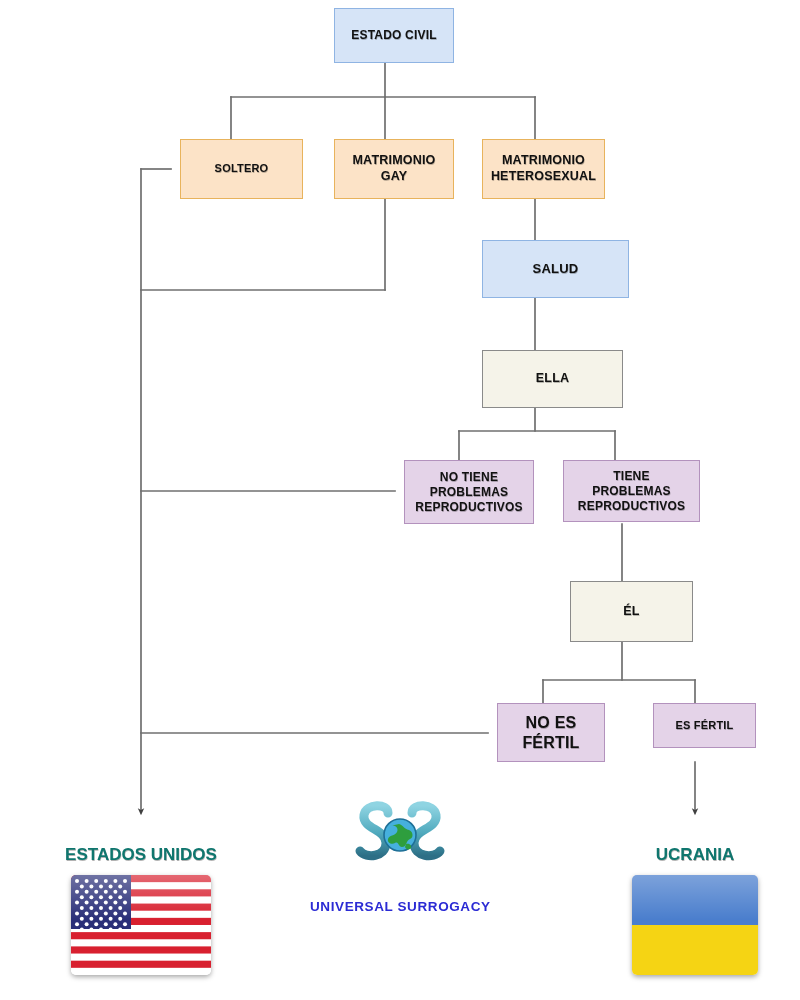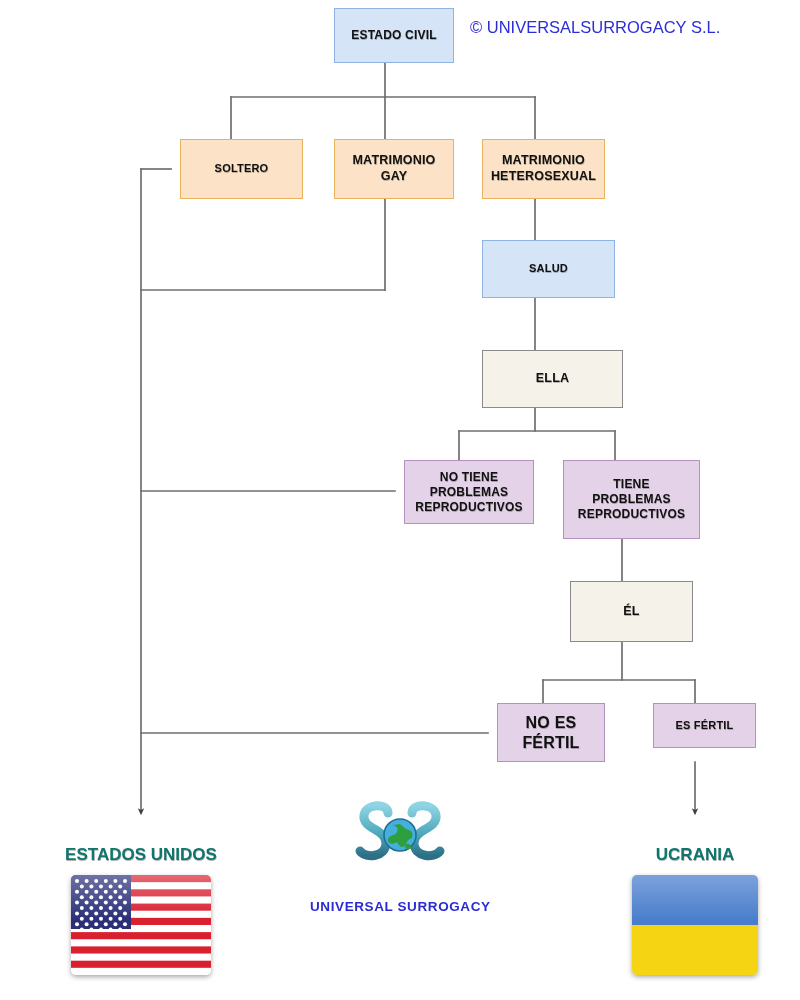--- a/index.html
+++ b/index.html
@@ -125,49 +125,48 @@
         <path d="M385,199 L385,290"></path>
         <path d="M385,290 L141,290"></path>
         <path d="M171,169 L141,169"></path>
         <path d="M395,491 L141,491"></path>
         <path d="M488,733 L141,733"></path>
         <path d="M141,169 L141,812" marker-end="url(#arrowhead)"></path>
         <path d="M695,762 L695,812" marker-end="url(#arrowhead)"></path>
       </g>
   </svg>
 
-  <div class="copyright" style="left:470px; top:18px;">© UNIVERSALSURROGACY S.L.</div>
 
   <div id="node-layer">
       <div class="node node-blue" style="left: 325px; top: 8px; width: 120px; height: 55px; font-size: 12px;">
         <span style="white-space: pre-line;">ESTADO CIVIL</span>
       </div>
       <div class="node node-orange" style="left: 171px; top: 139px; width: 123px; height: 60px; font-size: 11px;">
         <span style="white-space: pre-line;">SOLTERO</span>
       </div>
       <div class="node node-orange" style="left: 325px; top: 139px; width: 120px; height: 60px; font-size: 12.5px;">
         <span style="white-space: pre-line;">MATRIMONIO
 GAY</span>
       </div>
       <div class="node node-orange" style="left: 473px; top: 139px; width: 123px; height: 60px; font-size: 12.5px;">
         <span style="white-space: pre-line;">MATRIMONIO
 HETEROSEXUAL</span>
       </div>
-      <div class="node node-blue" style="left: 473px; top: 240px; width: 133px; height: 58px; font-size: 11px;">
+      <div class="node node-blue" style="left: 473px; top: 240px; width: 147px; height: 58px; font-size: 13px;">
         <span style="white-space: pre-line;">SALUD</span>
       </div>
       <div class="node node-cream" style="left: 473px; top: 350px; width: 141px; height: 58px; font-size: 12.5px;">
         <span style="white-space: pre-line;">ELLA</span>
       </div>
       <div class="node node-purple" style="left: 395px; top: 460px; width: 130px; height: 64px; font-size: 12px;">
         <span style="white-space: pre-line;">NO TIENE
 PROBLEMAS
 REPRODUCTIVOS</span>
       </div>
-      <div class="node node-purple" style="left: 554px; top: 460px; width: 137px; height: 79px; font-size: 12px;">
+      <div class="node node-purple" style="left: 554px; top: 460px; width: 137px; height: 62px; font-size: 12px;">
         <span style="white-space: pre-line;">TIENE
 PROBLEMAS
 REPRODUCTIVOS</span>
       </div>
       <div class="node node-cream" style="left: 561px; top: 581px; width: 123px; height: 61px; font-size: 12.5px;">
         <span style="white-space: pre-line;">ÉL</span>
       </div>
       <div class="node node-purple" style="left: 488px; top: 703px; width: 108px; height: 59px; font-size: 16px;">
         <span style="white-space: pre-line;">NO ES FÉRTIL</span>
       </div>

